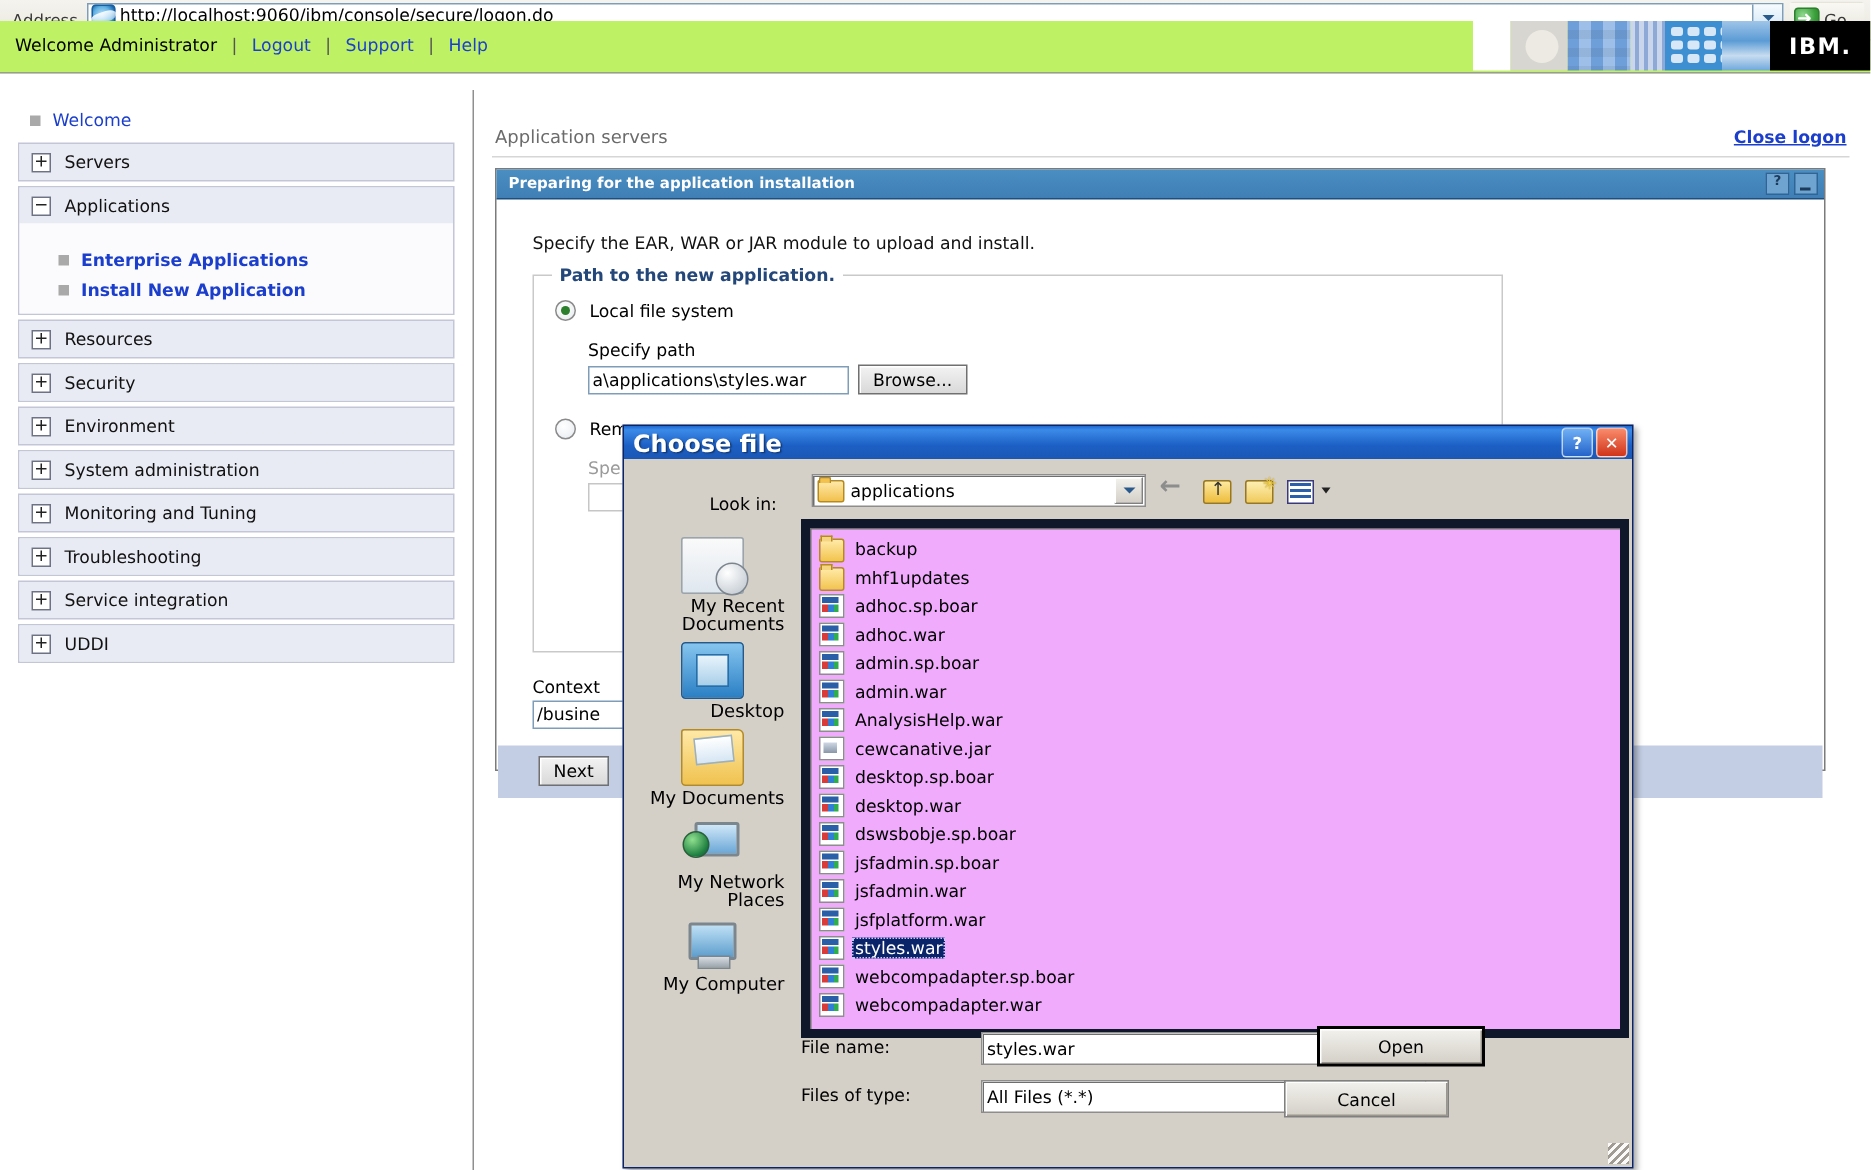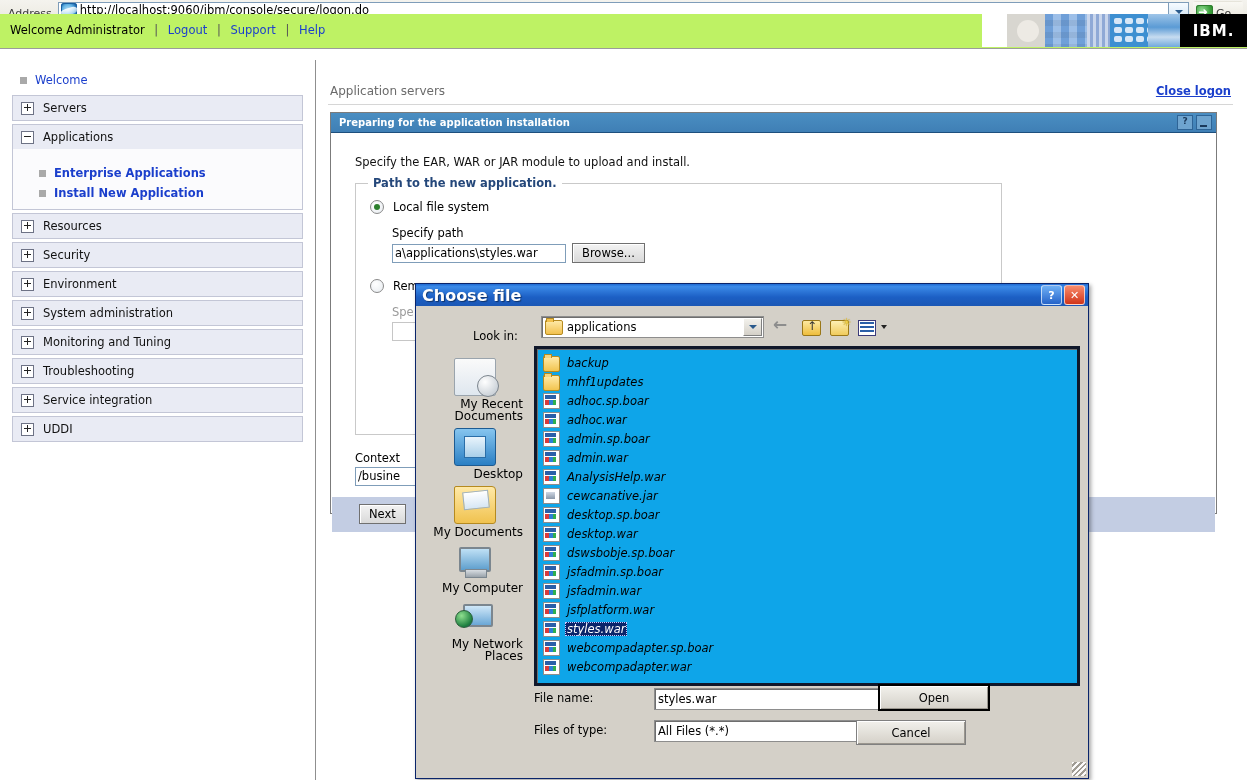--- a/index.html
+++ b/index.html
@@ -253,23 +253,22 @@
   .pic-mydocs:after{content:"";position:absolute;left:8px;top:4px;width:24px;height:16px;background:linear-gradient(to bottom,#fff,#d6e6f4);border:1px solid #9ab0c4;transform:rotate(-6deg);}
   .pic-computer{ background:transparent;}
   .pic-computer:before{content:"";position:absolute;left:4px;top:3px;width:28px;height:21px;background:linear-gradient(to bottom,#bfe0f5,#5d9ecd);border:2px solid #7b868f;border-radius:2px;}
   .pic-computer:after{content:"";position:absolute;left:10px;top:25px;width:20px;height:7px;background:linear-gradient(to bottom,#d8dde2,#9aa3ab);border:1px solid #7b868f;}
   .pic-network:before{content:"";position:absolute;left:8px;top:4px;width:26px;height:19px;background:linear-gradient(to bottom,#cfe7f8,#6aa7d6);border:2px solid #7b868f;border-radius:2px;}
   .pic-network:after{content:"";position:absolute;left:0px;top:10px;width:16px;height:16px;border-radius:50%;
     background: radial-gradient(circle at 35% 30%,#8fe08f,#1d7f3f 70%,#14506b 100%); border:1px solid #2a5f3a;}
 
   .filelist{
     position:absolute; left:118px; top:40px; width:540px; height:334px;
-    background:#0ea5e9; border:3px solid #0f172a; box-shadow: inset 1px 1px 0 #6e6e6e;
+    background:#f0abfc; border:6px solid #0f172a; box-shadow: inset 1px 1px 0 #6e6e6e;
     overflow:hidden;
-    font-style:italic;
   }
   .fl-inner{ display:flex; flex-direction:column; flex-wrap:wrap; height:326px; padding:4px 0 0 4px; align-content:flex-start;}
   .frow{ display:flex; align-items:center; gap:5px; height:19px; width:200px; padding-left:2px;}
   .frow .nm{ font-size:11.5px; white-space:nowrap; padding:0 2px;}
   .frow.sel .nm{ background:#0a246a; color:#fff; outline:1px dotted #c8c8ff; outline-offset:-1px;}
   .fic{ width:15px;height:14px; flex:0 0 auto; position:relative;}
   .fic.folder{ background: linear-gradient(to bottom,#ffeaa8,#f2c44f); border:1px solid #b58a20; border-radius:1px 2px 2px 2px; margin-top:2px;}
   .fic.folder:before{content:"";position:absolute;left:0;top:-3px;width:6px;height:3px;background:#f6d582;border:1px solid #b58a20;border-bottom:none;}
   .fic.doc{ background:#fff; border:1px solid #8d8d8d;}
   .fic.doc:before{content:"";position:absolute;left:1px;top:1px;width:11px;height:4px;background:#2a5fa8;}
@@ -526,26 +525,26 @@
         </div>
         <div class="place">
           <div class="pic pic-desktop"></div>
           <div class="lbl">Desktop</div>
         </div>
         <div class="place">
           <div class="pic pic-mydocs"></div>
           <div class="lbl">My Documents</div>
         </div>
         <div class="place">
+          <div class="pic pic-network"></div>
+          <div class="lbl">My Network Places</div>
+        </div>
+        <div class="place">
           <div class="pic pic-computer"></div>
           <div class="lbl">My Computer</div>
-        </div>
-        <div class="place">
-          <div class="pic pic-network"></div>
-          <div class="lbl">My Network Places</div>
         </div>
       </div>
 
       <div class="filelist">
         <div class="fl-inner">
           <div class="frow">
               <span class="fic folder"></span>
               <span class="nm">backup</span>
             </div>
           <div class="frow">

